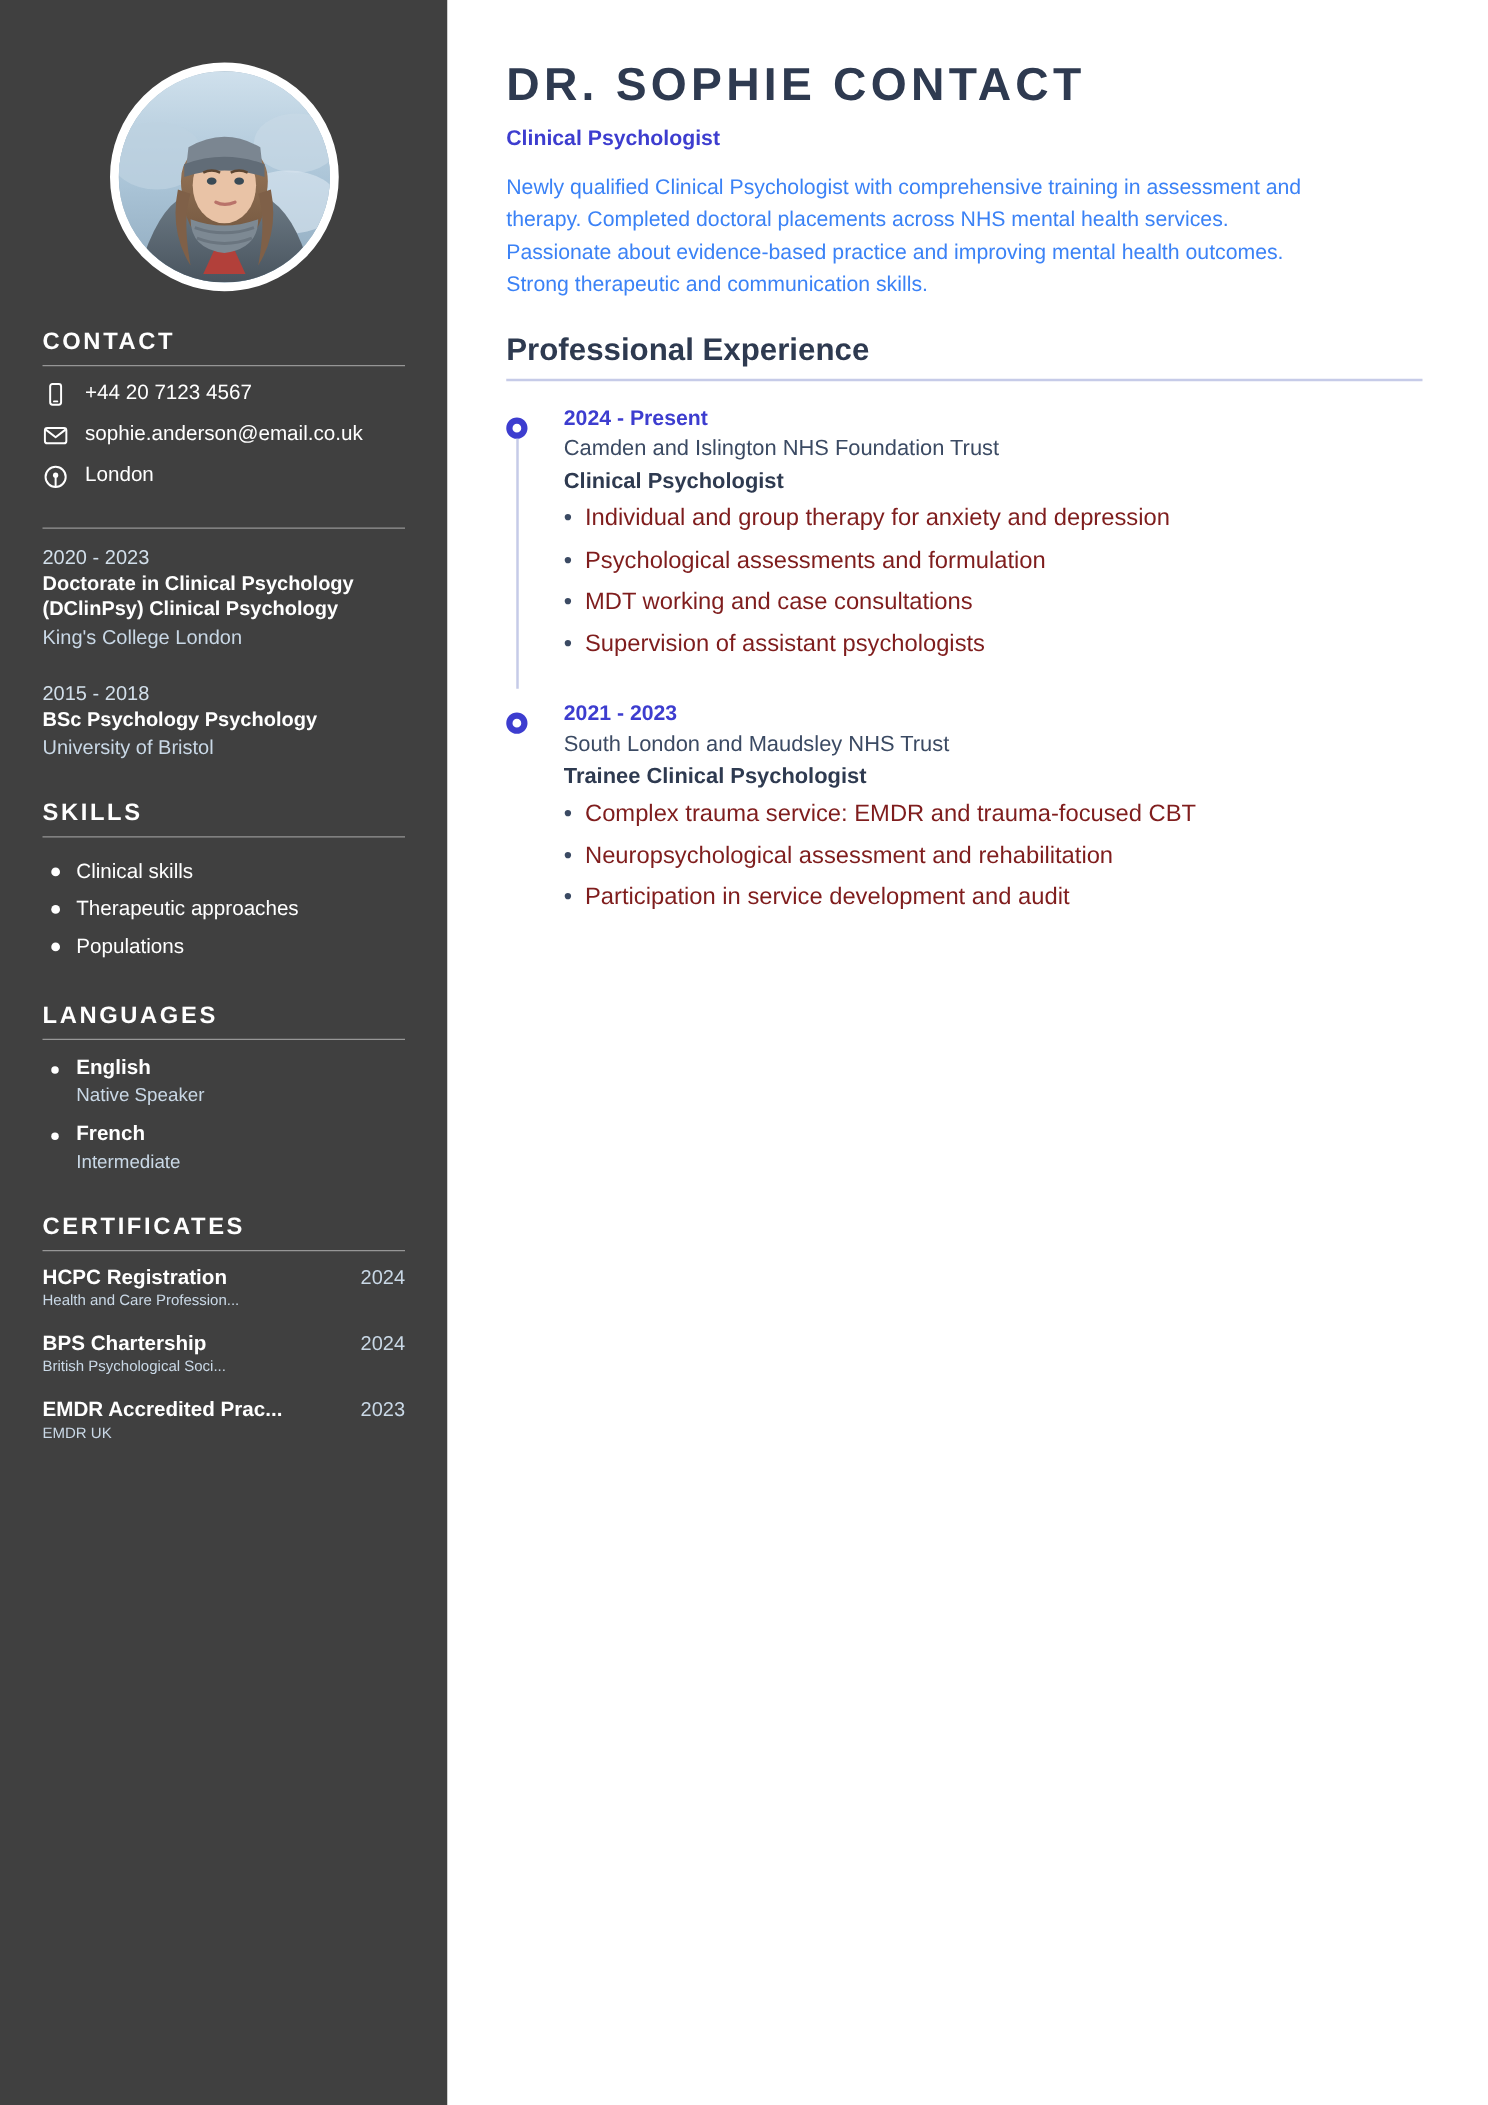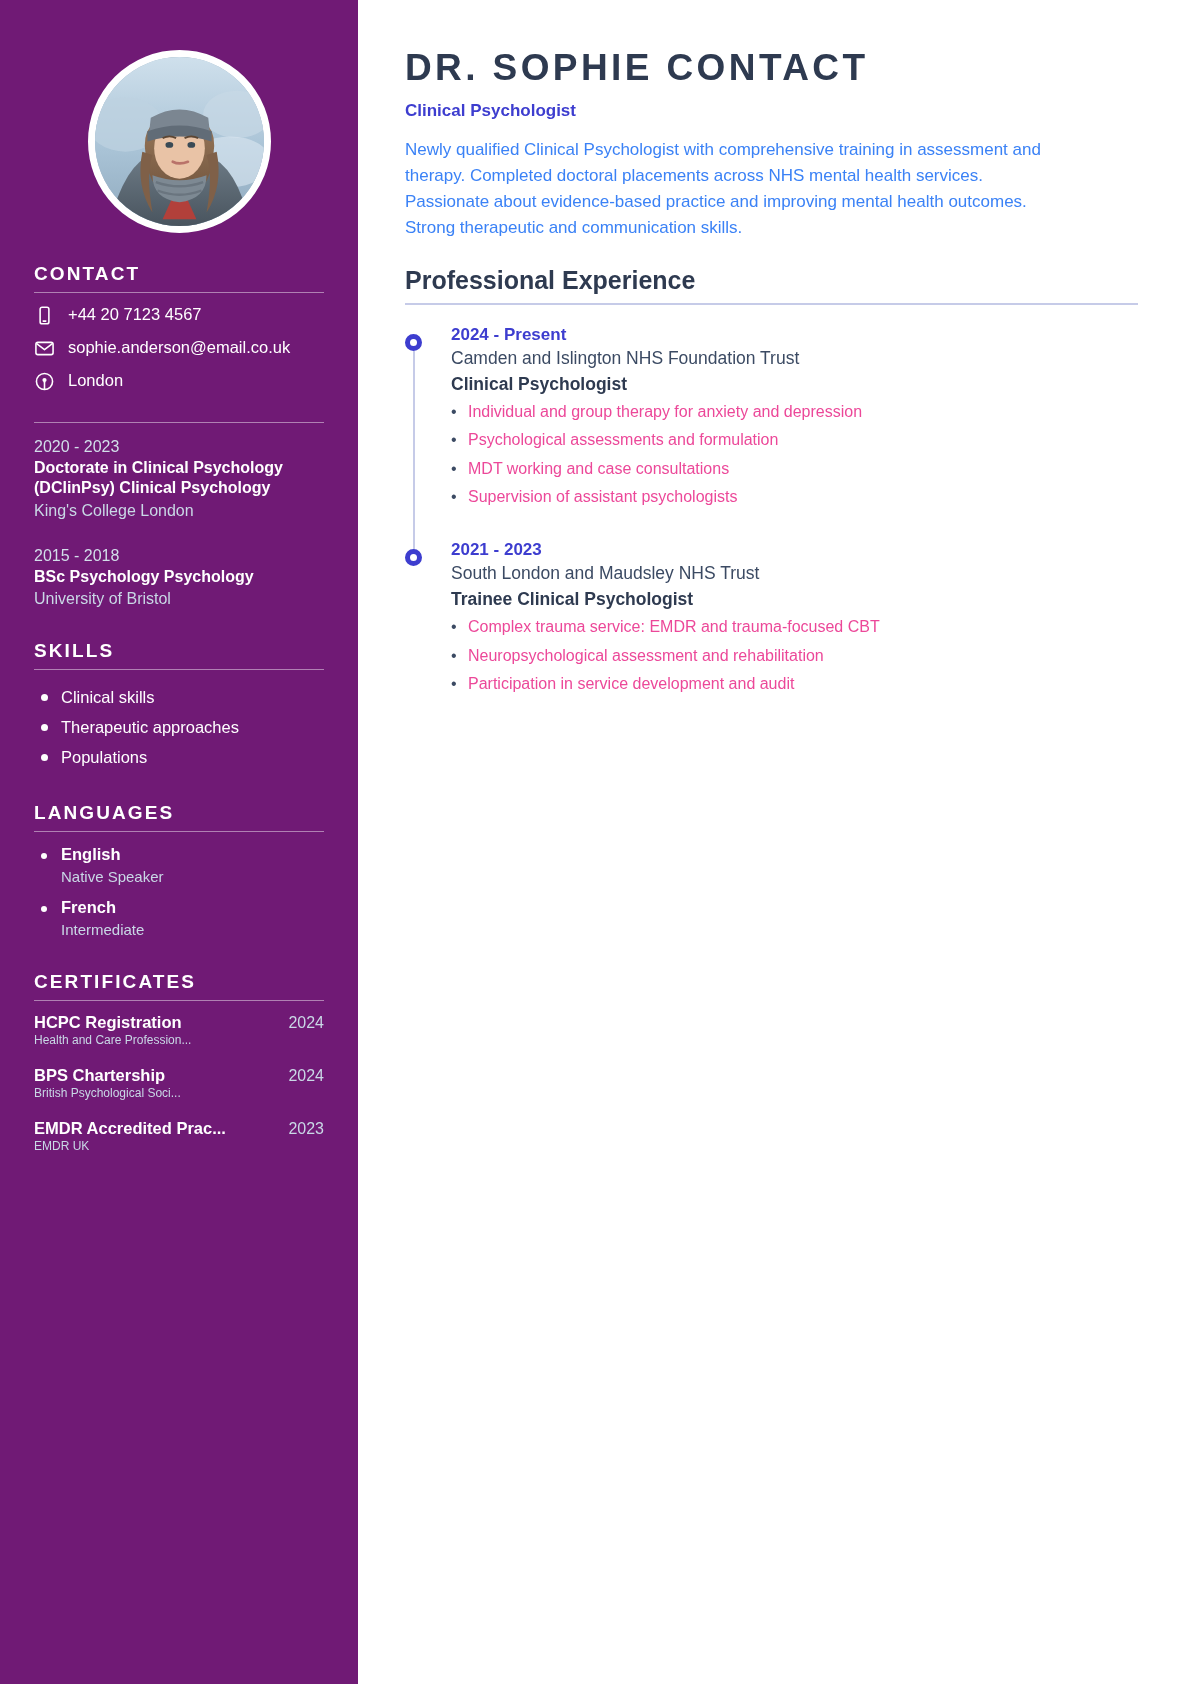--- a/index.html
+++ b/index.html
@@ -13,21 +13,21 @@
     width: 1190px; height: 1684px;
     display: flex;
     background: #ffffff;
     overflow: hidden;
   }
 
   
   .sidebar {
     width: 358px;
     flex: 0 0 358px;
-    background: #701a75;
+    background: #404040;
     padding: 0 34px;
     color: #ffffff;
   }
   .avatar-wrap {
     margin-top: 50px;
     display: flex;
     justify-content: center;
   }
   .avatar {
     width: 183px; height: 183px;
@@ -168,23 +168,23 @@
     width: 2px;
     background: #c6cbe8;
   }
   .job-date { font-size: 17px; font-weight: bold; color: #3d3dcf; line-height: 1.38; }
   .job-org { font-size: 17.5px; color: #3b4a63; line-height: 1.42; }
   .job-title { font-size: 17.5px; font-weight: bold; color: #2e3a50; line-height: 1.5; }
   .job-bullets { list-style: none; margin-top: 1px; }
   .job-bullets li {
     position: relative;
     padding-left: 17px;
-    font-size: 16px;
+    font-size: 19px;
     line-height: 1.76;
-    color: #ec4899;
+    color: #7f1d1d;
   }
   .job-bullets li::before {
     content: "\2022";
     position: absolute;
     left: 0; top: 0;
     color: #3b4a63;
   }
 </style>
 </head>
 <body>

